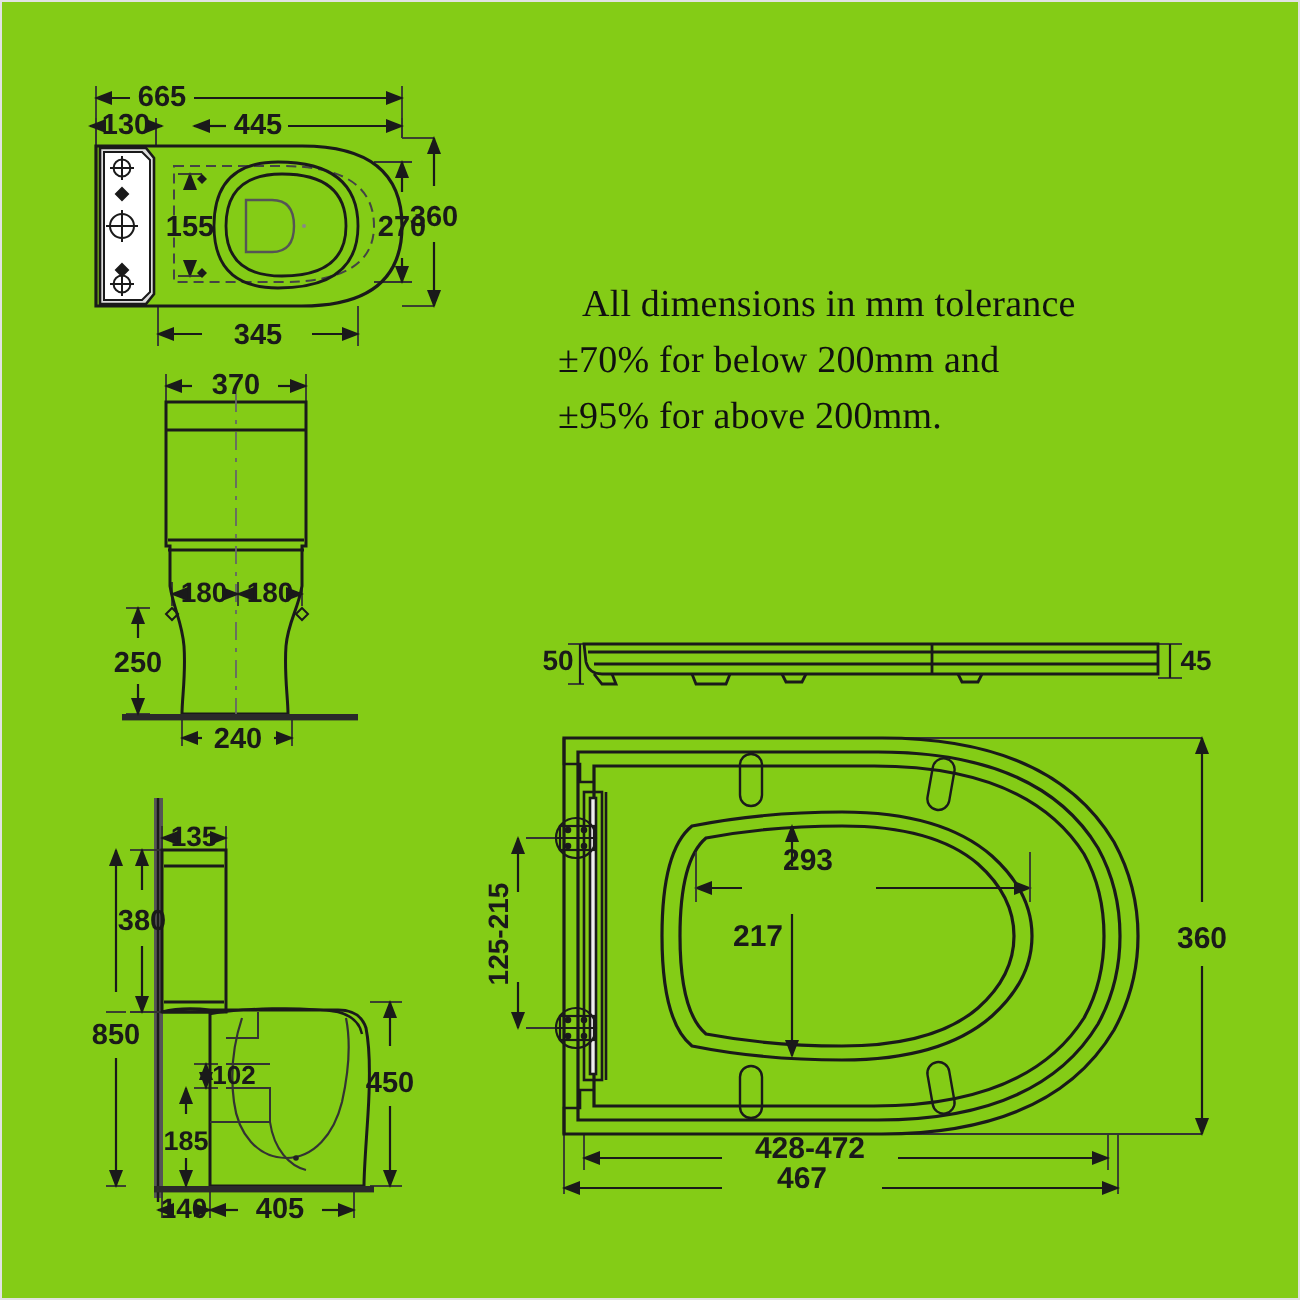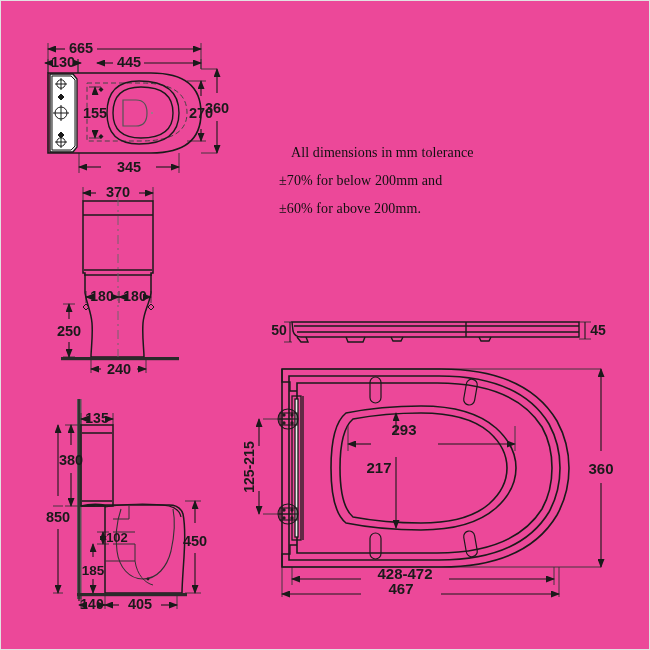--- a/index.html
+++ b/index.html
@@ -5,40 +5,40 @@
 <style>
   html, body {
     margin: 0;
     padding: 0;
     background: #ffffff;
   }
   #page {
     position: relative;
     width: 650px;
     height: 650px;
-    background: #ec4899;
+    background: #84cc16;
     border: 1px solid #e2e2e2;
     box-sizing: border-box;
     overflow: hidden;
     font-family: "Liberation Sans", sans-serif;
   }
   #drawing {
     position: absolute;
     left: 0;
     top: 0;
     width: 650px;
     height: 650px;
   }
   .note-block {
     position: absolute;
     left: 278px;
     top: 138px;
     width: 330px;
     font-family: "Liberation Serif", serif;
-    font-size: 14px;
+    font-size: 19px;
     line-height: 28px;
     color: #101010;
     font-weight: 400;
     letter-spacing: 0.1px;
   }
   .note-line { white-space: nowrap; display: block; }
   .note-line.first { text-indent: 12px; }
 
   
   text.dim {
@@ -468,16 +468,16 @@
         <line x1="281" y1="593" x2="360" y2="593" stroke="#1a1a1a" stroke-width="1.1" marker-start="url(#arS)"></line>
         <line x1="440" y1="593" x2="558" y2="593" stroke="#1a1a1a" stroke-width="1.1" marker-end="url(#ar)"></line>
         <text class="dim" x="400" y="593" font-size="15" text-anchor="middle">467</text>
       </g>
     </g>
   </svg>
 
   <div class="note-block">
     <span class="note-line first">All dimensions in mm tolerance</span>
     <span class="note-line">±70% for below 200mm and</span>
-    <span class="note-line">±60% for above 200mm.</span>
+    <span class="note-line">±95% for above 200mm.</span>
   </div>
 
 </div>
 
 </body></html>

